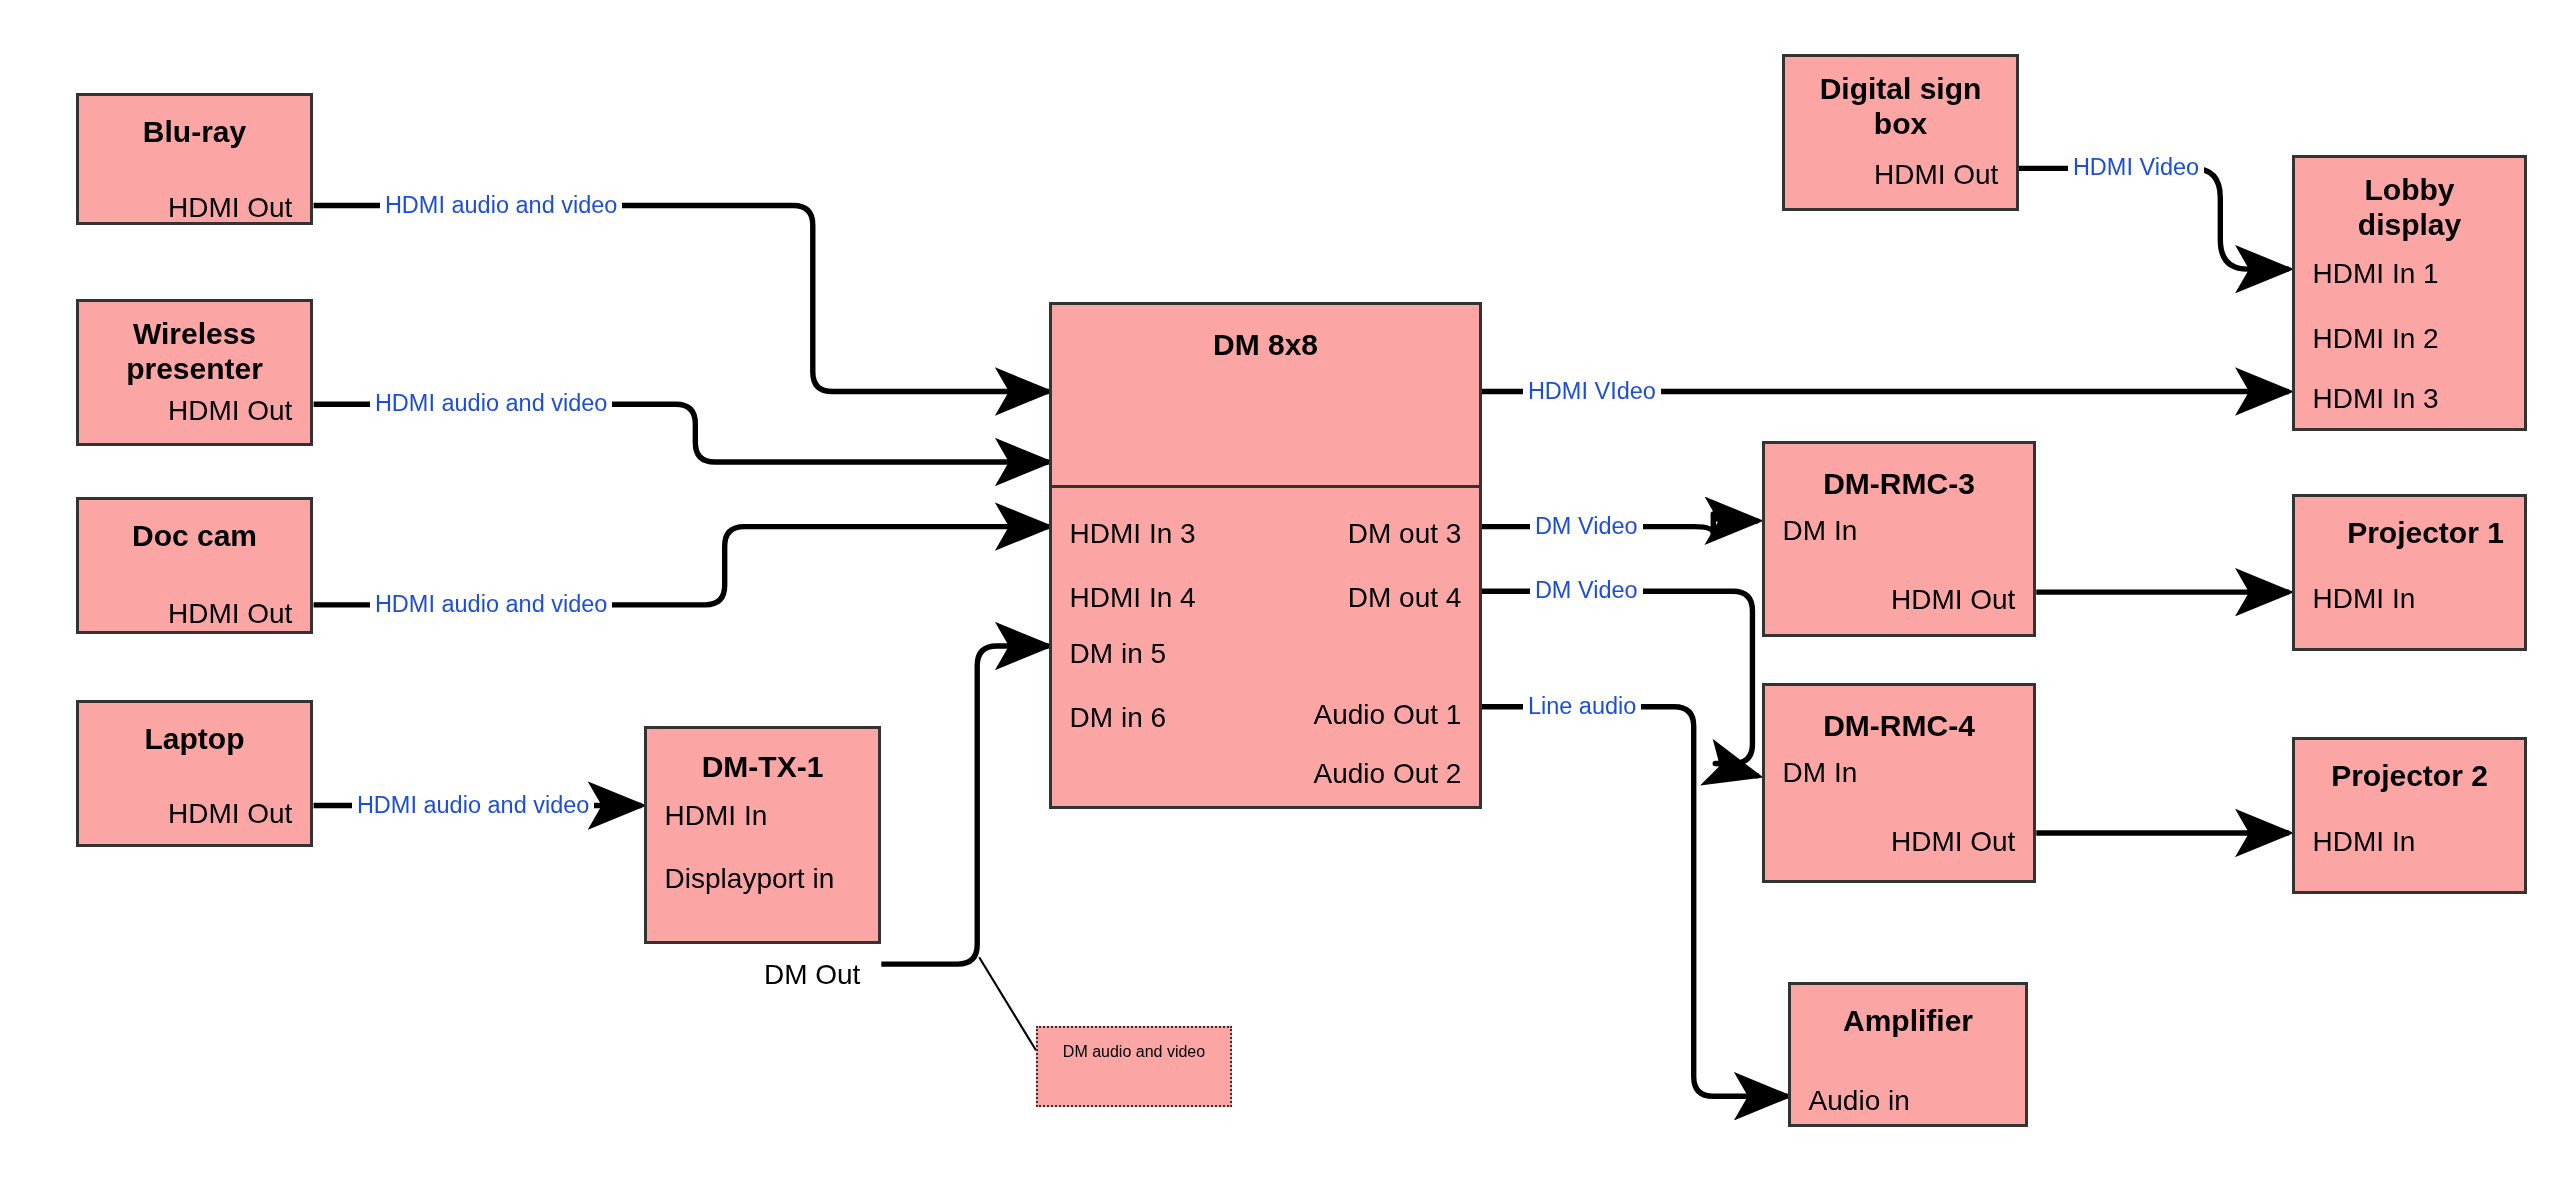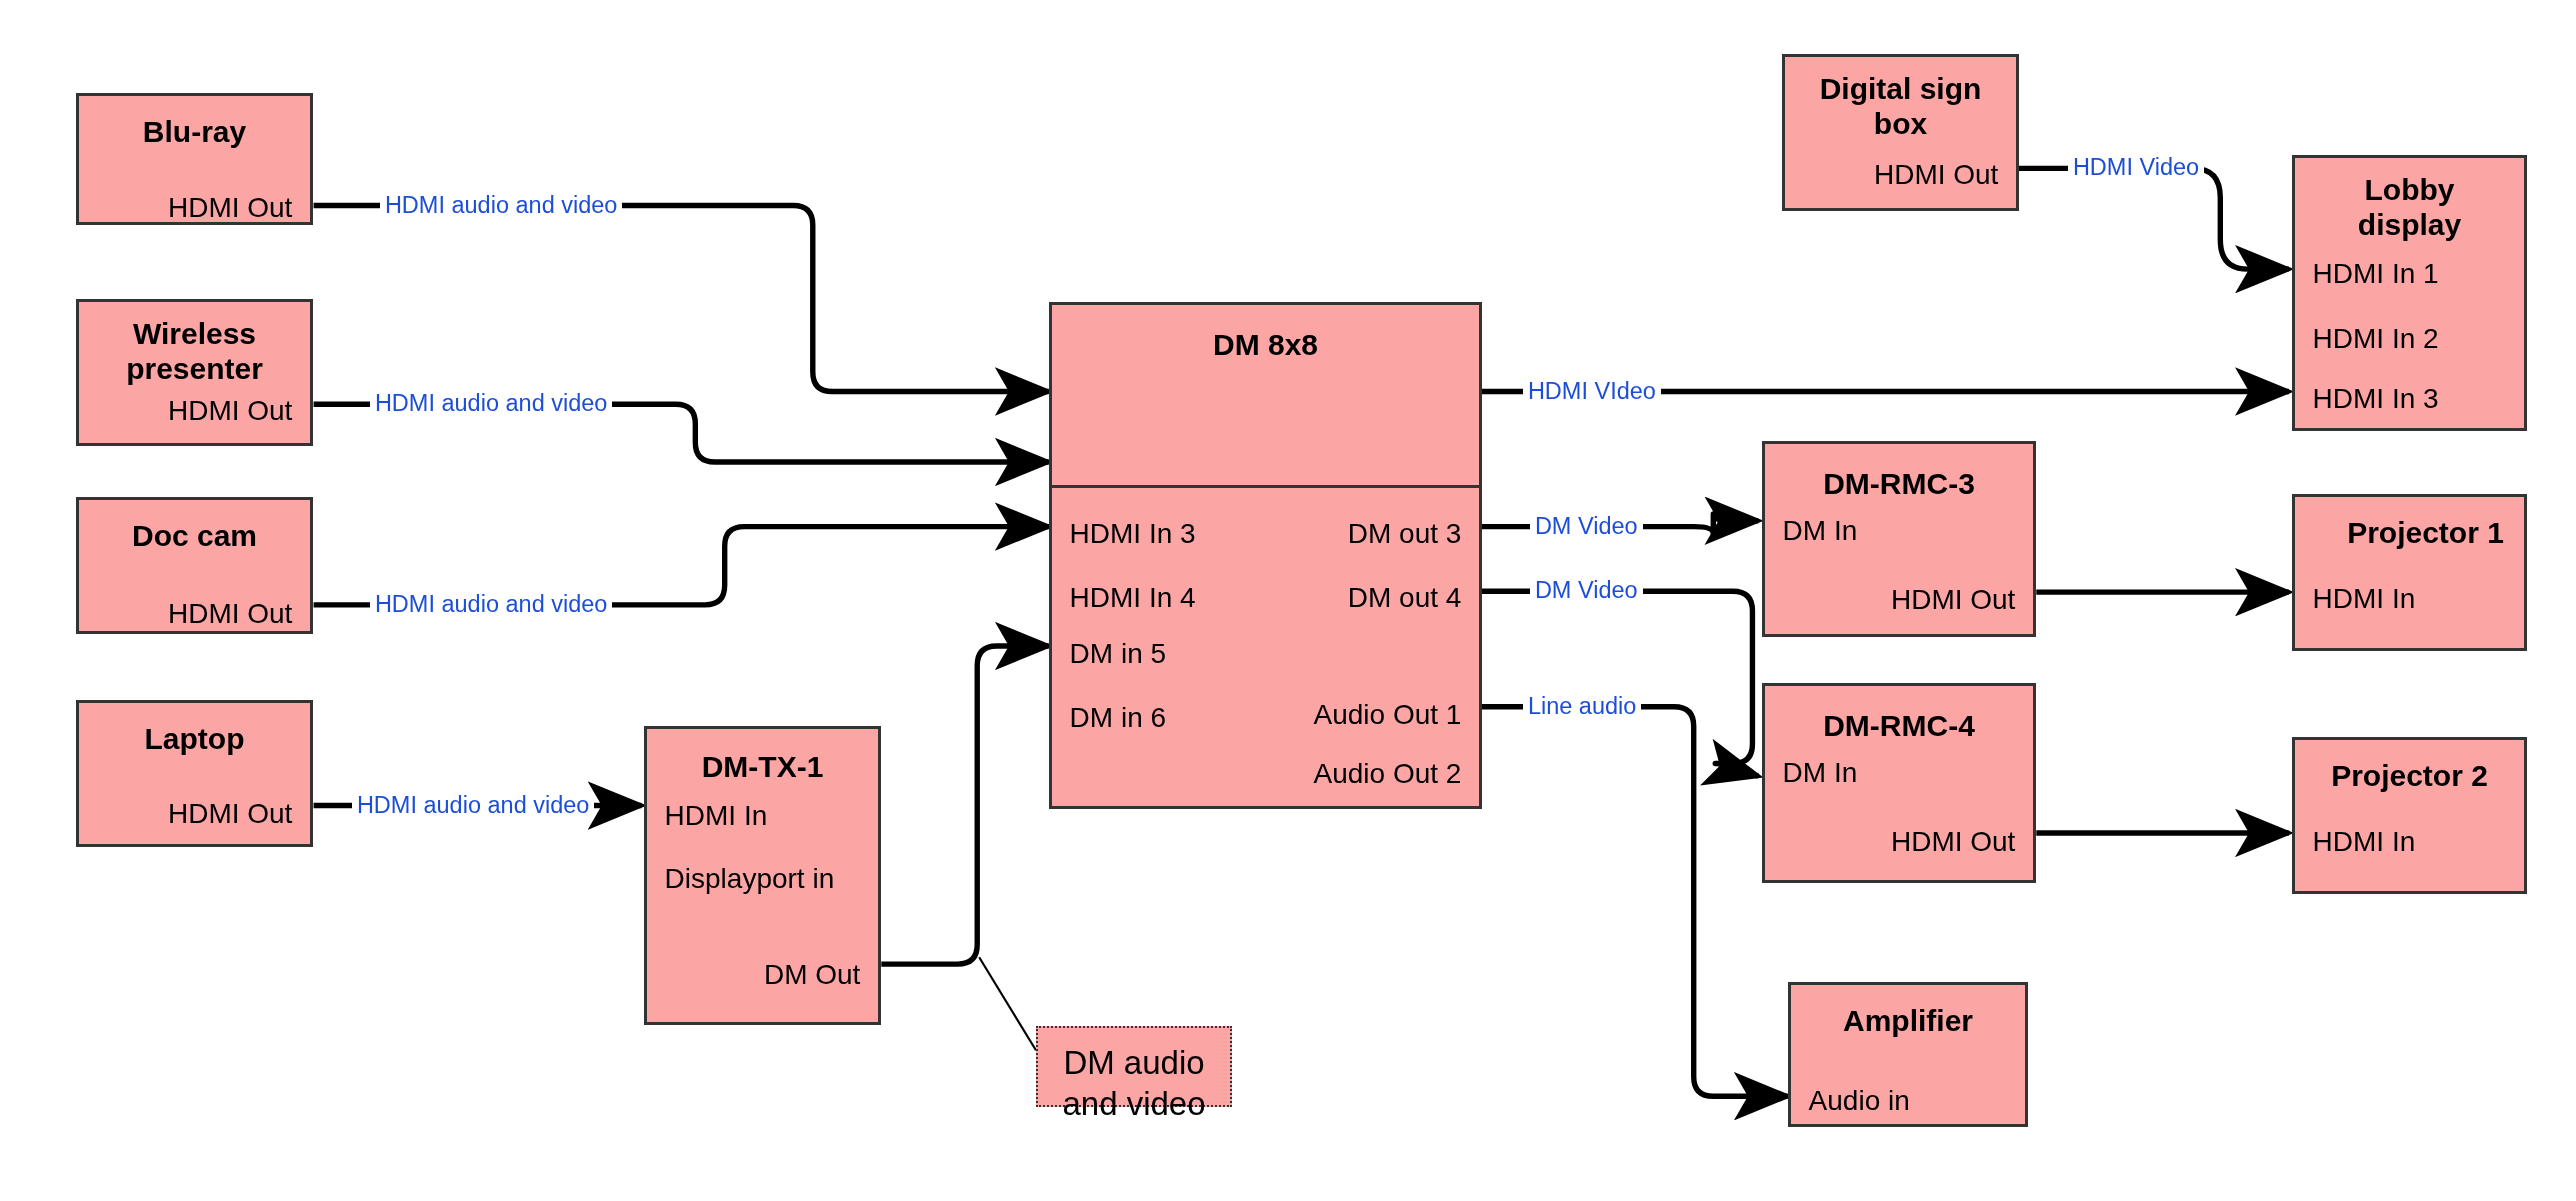--- a/index.html
+++ b/index.html
@@ -51,21 +51,21 @@
     white-space: nowrap;
     line-height: 1;
   }
   .port.l { left: 17.6px; text-align: left; }
   .port.r { right: 17.6px; text-align: right; }
   .note-text {
     position: absolute;
     left: 5.9px;
     right: 5.9px;
     text-align: center;
-    font-size: 33px;
+    font-size: 16px;
     color: #000000;
     line-height: 1.25;
   }
   .wire-label {
     position: absolute;
     font-size: 23.5px;
     color: #1d4ed8;
     white-space: nowrap;
     background: #ffffff;
     padding: 0 4.9px;
@@ -128,21 +128,21 @@
   <div class="node" style="left:76px; top:497px; width:237px; height:137px;">
     <div class="title" style="top:17.6px;">Doc cam</div>
     <div class="port r" style="top:100px;">HDMI Out</div>
   </div>
 
   <div class="node" style="left:76px; top:700px; width:237px; height:147px;">
     <div class="title" style="top:17.6px;">Laptop</div>
     <div class="port r" style="top:97px;">HDMI Out</div>
   </div>
 
-  <div class="node" style="left:644px; top:726px; width:237px; height:299px;padding-left:36px;">
+  <div class="node" style="left:644px; top:726px; width:237px; height:218px;padding-left:36px;">
     <div class="title" style="top:19.6px;">DM-TX-1</div>
     <div class="port l" style="top:73px;">HDMI In</div>
     <div class="port l" style="top:136px;">Displayport in</div>
     <div class="port r" style="top:232px;">DM Out</div>
   </div>
 
   <div class="node" style="left:1049px; top:302px; width:433px; height:186px;">
     <div class="title" style="top:21.5px;">DM 8x8</div>
   </div>
   <div class="node" style="left:1049px; top:302px; width:433px; height:507px; z-index:4;">

